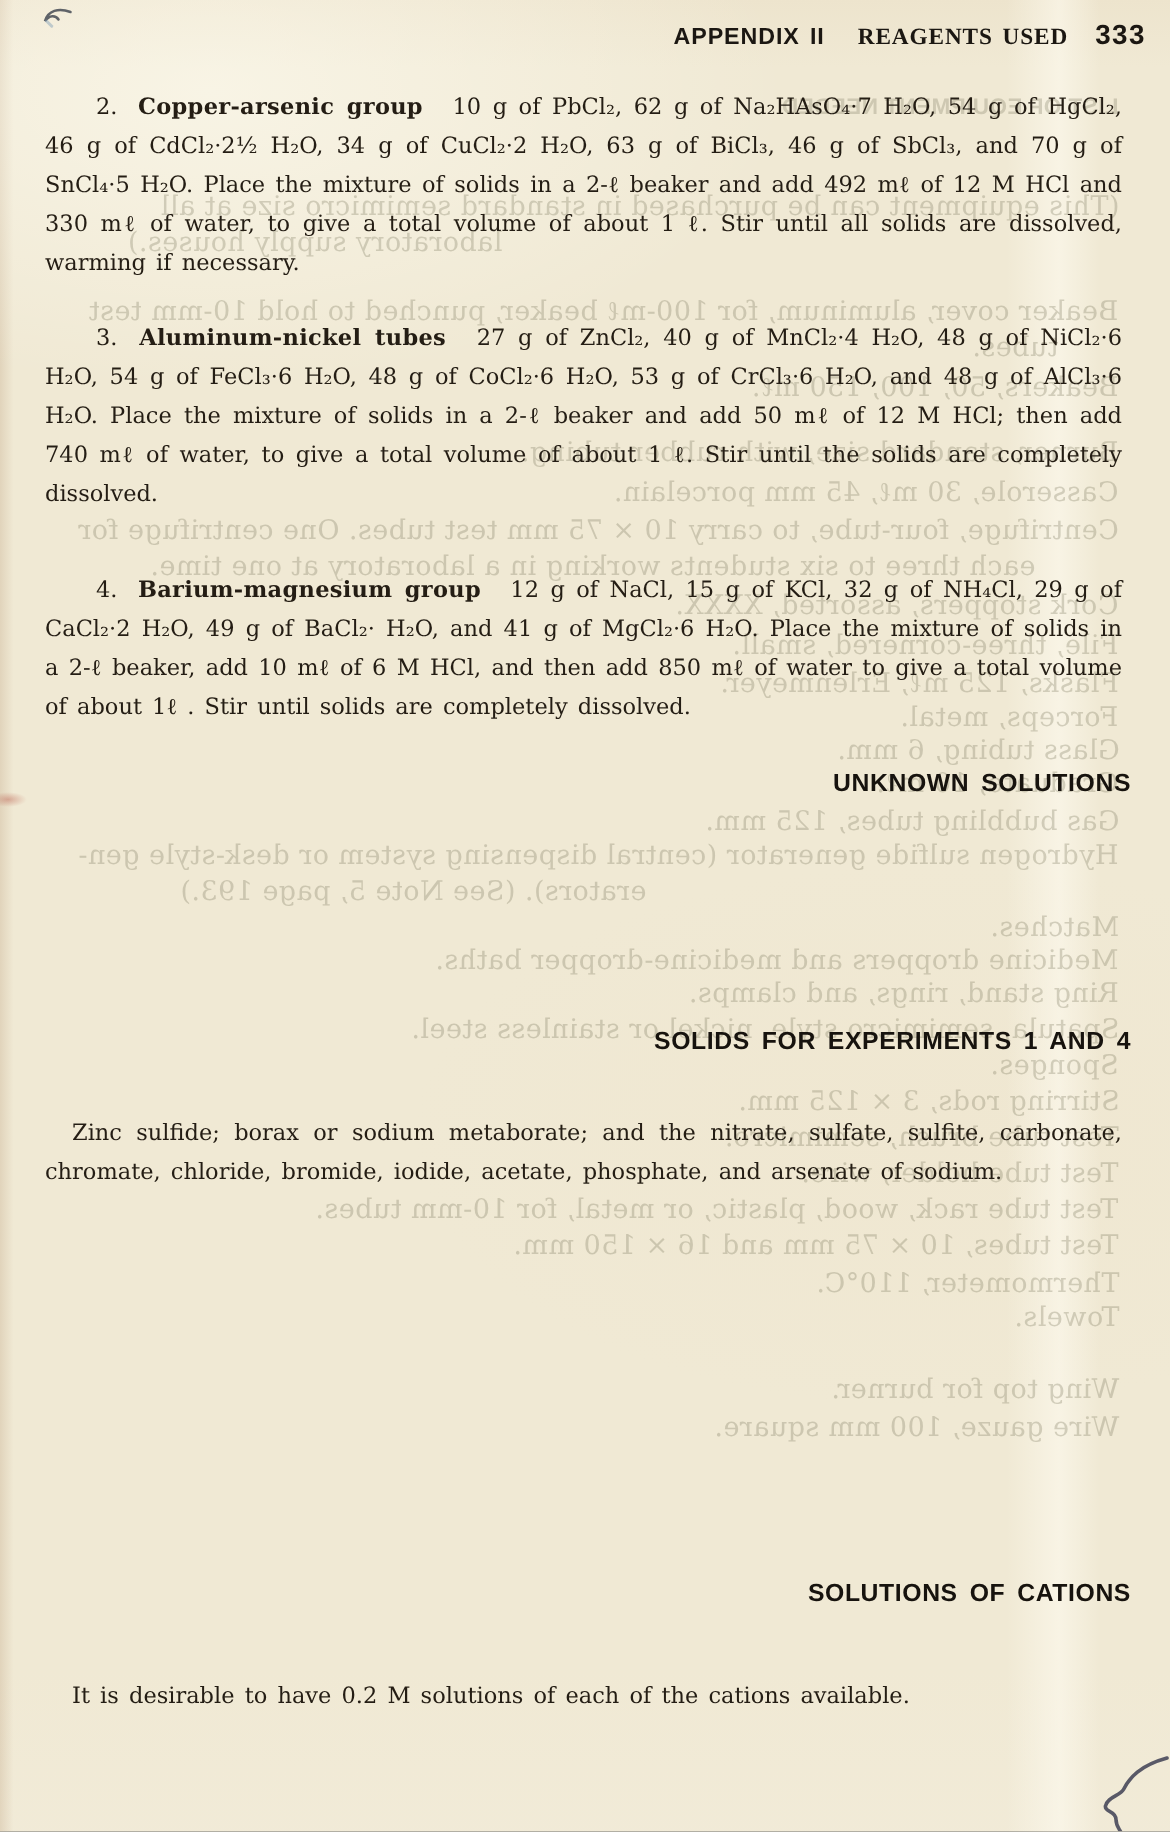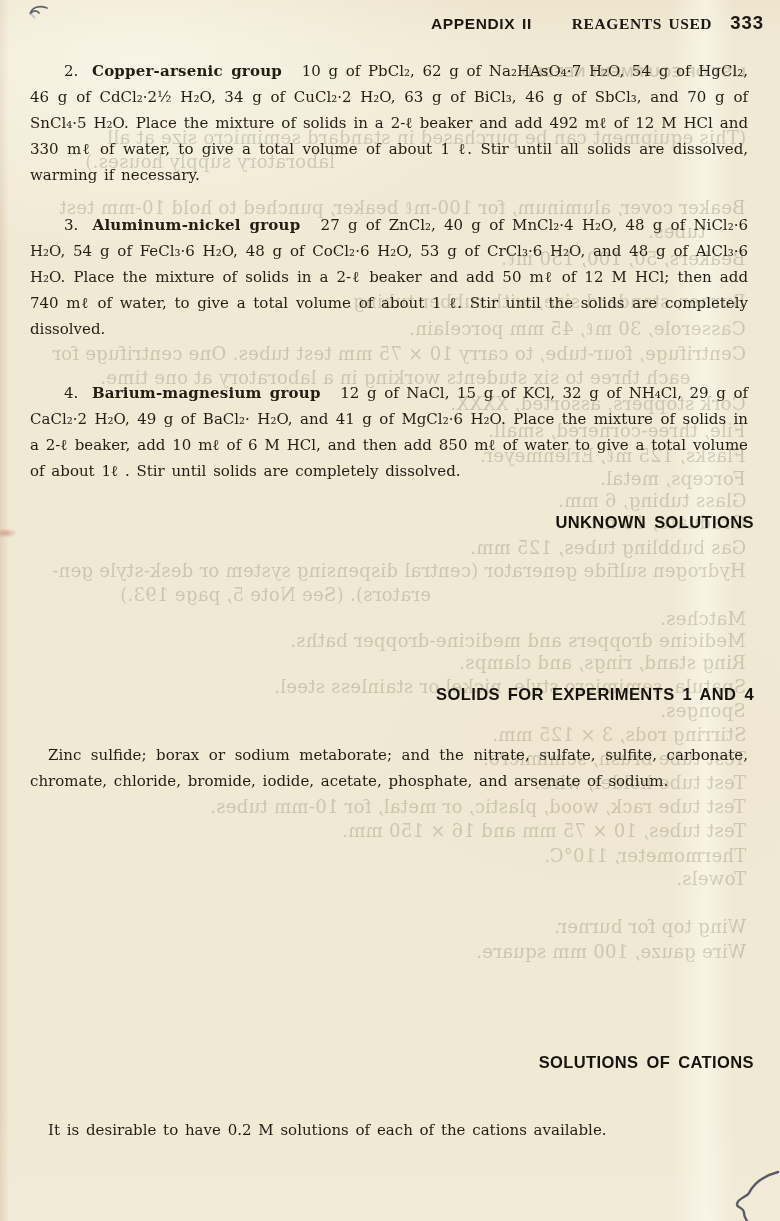--- a/index.html
+++ b/index.html
@@ -35,21 +35,21 @@
 
   
   .content-layer{position:absolute;inset:0;z-index:2;}
 
   .running-head{
     position:absolute;top:13px;right:16px;margin:0;
     display:flex;align-items:baseline;
     font:bold 15.5px/20px "Liberation Sans","DejaVu Sans",sans-serif;
     color:#1b1712;letter-spacing:.6px;word-spacing:2px;
   }
-  .running-head .rh-appendix{margin-right:40px;}
+  .running-head .rh-appendix{margin-right:22px;}
   .running-head .rh-title{margin-right:18px;font-family:Liberation Serif, serif;}
   .running-head .rh-page{font-size:18.5px;letter-spacing:1px;}
 
   .bodytext{
     position:absolute;left:30px;width:718px;margin:0;
     font-size:15px;line-height:26px;
     color:#241d14;
     text-align:justify;
     word-spacing:2px;
   }
@@ -138,21 +138,21 @@
     </div>
 
     <p class="bodytext indent-num pos-p2">
       <span class="pnum">2.</span>
       <b class="plabel">Copper-arsenic group</b>
       <span>10 g of PbCl₂, 62 g of Na₂HAsO₄·7 H₂O, 54 g of HgCl₂, 46 g of CdCl₂·2½ H₂O, 34 g of CuCl₂·2 H₂O, 63 g of BiCl₃, 46 g of SbCl₃, and 70 g of SnCl₄·5 H₂O. Place the mixture of solids in a 2-ℓ beaker and add 492 mℓ of 12 M HCl and 330 mℓ of water, to give a total volume of about 1 ℓ. Stir until all solids are dissolved, warming if necessary.</span>
     </p>
 
     <p class="bodytext indent-num pos-p3">
       <span class="pnum">3.</span>
-      <b class="plabel">Aluminum-nickel group</b>
+      <b class="plabel">Aluminum-nickel tubes</b>
       <span>27 g of ZnCl₂, 40 g of MnCl₂·4 H₂O, 48 g of NiCl₂·6 H₂O, 54 g of FeCl₃·6 H₂O, 48 g of CoCl₂·6 H₂O, 53 g of CrCl₃·6 H₂O, and 48 g of AlCl₃·6 H₂O. Place the mixture of solids in a 2-ℓ beaker and add 50 mℓ of 12 M HCl; then add 740 mℓ of water, to give a total volume of about 1 ℓ. Stir until the solids are completely dissolved.</span>
     </p>
 
     <p class="bodytext indent-num pos-p4">
       <span class="pnum">4.</span>
       <b class="plabel">Barium-magnesium group</b>
       <span>12 g of NaCl, 15 g of KCl, 32 g of NH₄Cl, 29 g of CaCl₂·2 H₂O, 49 g of BaCl₂· H₂O, and 41 g of MgCl₂·6 H₂O. Place the mixture of solids in a 2-ℓ beaker, add 10 mℓ of 6 M HCl, and then add 850 mℓ of water to give a total volume of about 1ℓ . Stir until solids are completely dissolved.</span>
     </p>
 
     <h2 class="sechead pos-h-unknown">UNKNOWN SOLUTIONS</h2>

